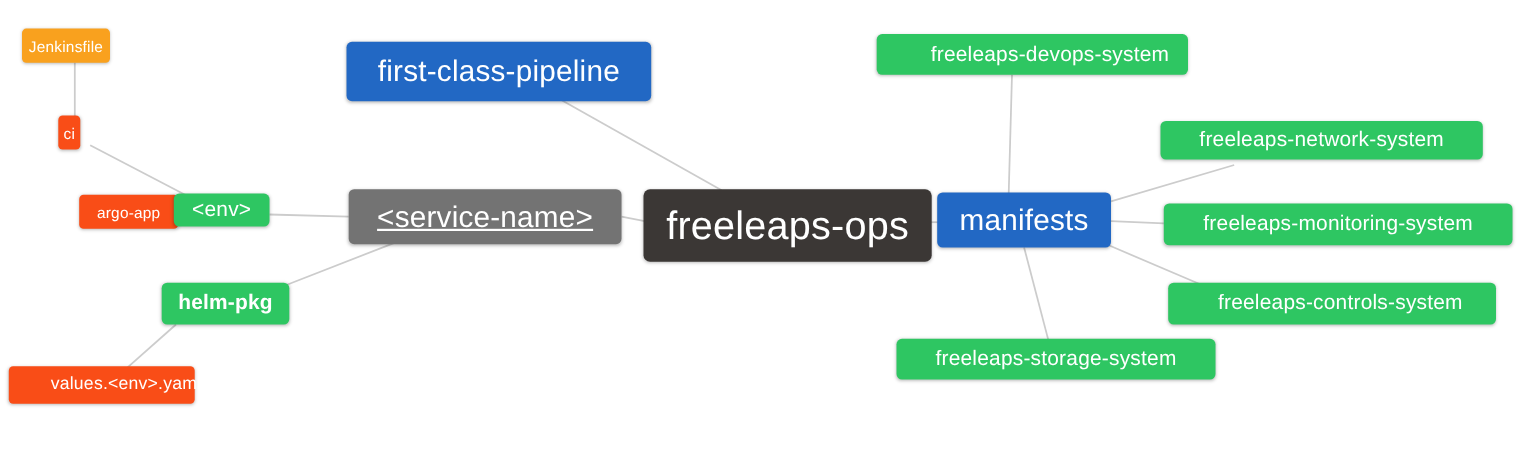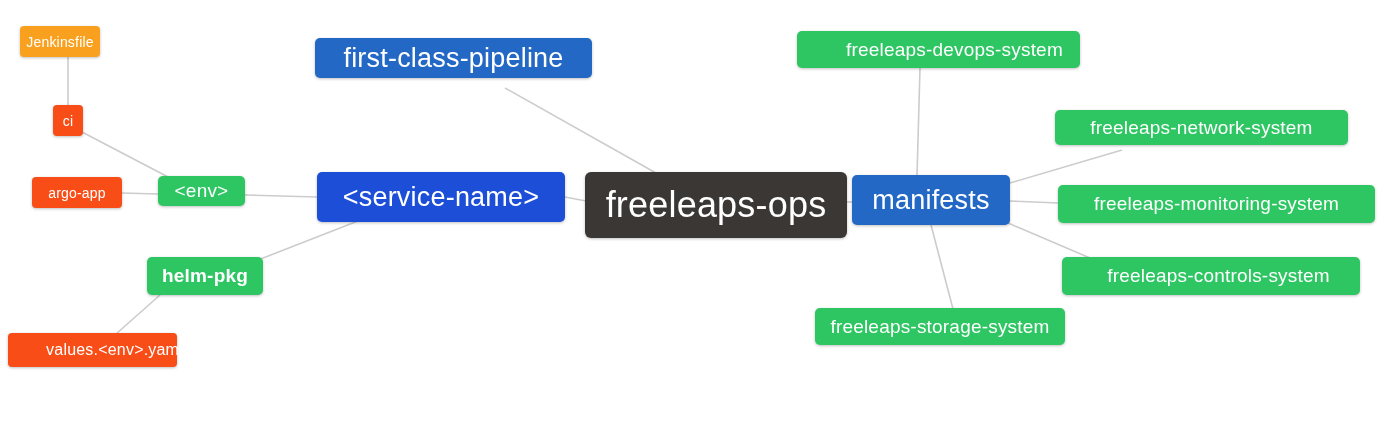--- a/index.html
+++ b/index.html
@@ -24,34 +24,34 @@
     color: #ffffff;
     border-radius: 5px;
     box-shadow: 0 1px 3px rgba(0,0,0,0.25);
     white-space: nowrap;
     box-sizing: border-box;
     cursor: default;
     letter-spacing: 0.2px;
   }
   
   #node-jenkinsfile        { left: 20px;  top: 26px;  width: 80px;  height: 31px; font-size: 14px; border-radius: 4px; }
-  #node-ci                 { left: 53px;  top: 105px; width: 30px;  height: 31px; font-size: 14px; border-radius: 4px; }
+  #node-ci                 { left: 53px;  top: 105px; width: 20px;  height: 31px; font-size: 14px; border-radius: 4px; }
   #node-argo-app           { left: 32px;  top: 177px; width: 90px;  height: 31px; font-size: 14px; border-radius: 4px; }
   #node-env                { left: 158px; top: 176px; width: 87px;  height: 30px; font-size: 19px; }
   #node-helm-pkg           { left: 147px; top: 257px; width: 116px; height: 38px; font-size: 19px; font-weight: bold; }
   #node-values-env-yaml    { left: 8px;   top: 333px; width: 169px; height: 34px; font-size: 16px; border-radius: 4px; }
   #node-service-name       { left: 317px; top: 172px; width: 248px; height: 50px; font-size: 27px; }
-  #node-first-class-pipeline { left: 315px; top: 38px; width: 277px; height: 40px; font-size: 27px; }
+  #node-first-class-pipeline { left: 315px; top: 38px; width: 277px; height: 54px; font-size: 27px; }
   #node-freeleaps-ops      { left: 585px; top: 172px; width: 262px; height: 66px; font-size: 36px; border-radius: 6px; }
   #node-manifests          { left: 852px; top: 175px; width: 158px; height: 50px; font-size: 27px; }
   #node-devops-system      { left: 797px; top: 31px;  width: 283px; height: 37px; font-size: 19px; padding-left: 32px; }
   #node-network-system     { left: 1055px; top: 110px; width: 293px; height: 35px; font-size: 19px; }
   #node-monitoring-system  { left: 1058px; top: 185px; width: 317px; height: 38px; font-size: 19px; }
   #node-controls-system    { left: 1062px; top: 257px; width: 298px; height: 38px; font-size: 19px; padding-left: 15px; }
-  #node-storage-system     { left: 815px;  top: 308px; width: 250px; height: 37px; font-size: 19px; }
+  #node-storage-system     { left: 815px;  top: 308px; width: 290px; height: 37px; font-size: 19px; }
 </style>
 </head>
 <body>
 
 <svg id="edge-layer" viewBox="0 0 1390 421" xmlns="http://www.w3.org/2000/svg">
   <line x1="68" y1="57" x2="68" y2="106"></line>
   <line x1="82" y1="132" x2="170" y2="178"></line>
   <line x1="122" y1="193" x2="158" y2="194"></line>
   <line x1="245" y1="195" x2="317" y2="197"></line>
   <line x1="258" y1="260" x2="358" y2="221"></line>
@@ -61,25 +61,25 @@
   <line x1="841" y1="202" x2="856" y2="202"></line>
   <line x1="917" y1="176" x2="920" y2="68"></line>
   <line x1="1010" y1="183" x2="1122" y2="150"></line>
   <line x1="1010" y1="201" x2="1058" y2="203"></line>
   <line x1="1008" y1="223" x2="1090" y2="258"></line>
   <line x1="931" y1="225" x2="953" y2="309"></line>
 </svg>
 
 <div class="node" id="node-jenkinsfile" style="background-color: rgb(249, 161, 30);">Jenkinsfile</div>
 <div class="node" id="node-ci" style="background-color: rgb(249, 77, 23);">ci</div>
-<div class="node" id="node-argo-app" style="background-color: rgb(249, 77, 23);">argo-app</div>
+<div class="node" id="node-argo-app" style="background-color: rgb(249, 77, 23); margin-left: 40px;">argo-app</div>
 <div class="node" id="node-env" style="background-color: rgb(46, 198, 98);">&lt;env&gt;</div>
 <div class="node" id="node-helm-pkg" style="background-color: rgb(46, 198, 98);">helm-pkg</div>
 <div class="node" id="node-values-env-yaml" style="background-color: rgb(249, 77, 23); padding-left: 44px;">values.&lt;env&gt;.yaml</div>
-<div class="node" id="node-service-name" style="background-color: #1d4ed8;">&lt;service-name&gt;</div>
+<div class="node" id="node-service-name" style="background-color: #737373; text-decoration: underline;">&lt;service-name&gt;</div>
 <div class="node" id="node-first-class-pipeline" style="background-color: rgb(34, 104, 196);">first-class-pipeline</div>
 <div class="node" id="node-freeleaps-ops" style="background-color: rgb(59, 55, 53);">freeleaps-ops</div>
 <div class="node" id="node-manifests" style="background-color: rgb(34, 104, 196);">manifests</div>
 <div class="node" id="node-devops-system" style="background-color: rgb(46, 198, 98);">freeleaps-devops-system</div>
 <div class="node" id="node-network-system" style="background-color: rgb(46, 198, 98);">freeleaps-network-system</div>
 <div class="node" id="node-monitoring-system" style="background-color: rgb(46, 198, 98);">freeleaps-monitoring-system</div>
 <div class="node" id="node-controls-system" style="background-color: rgb(46, 198, 98);">freeleaps-controls-system</div>
 <div class="node" id="node-storage-system" style="background-color: rgb(46, 198, 98);">freeleaps-storage-system</div>
 
 </body></html>

